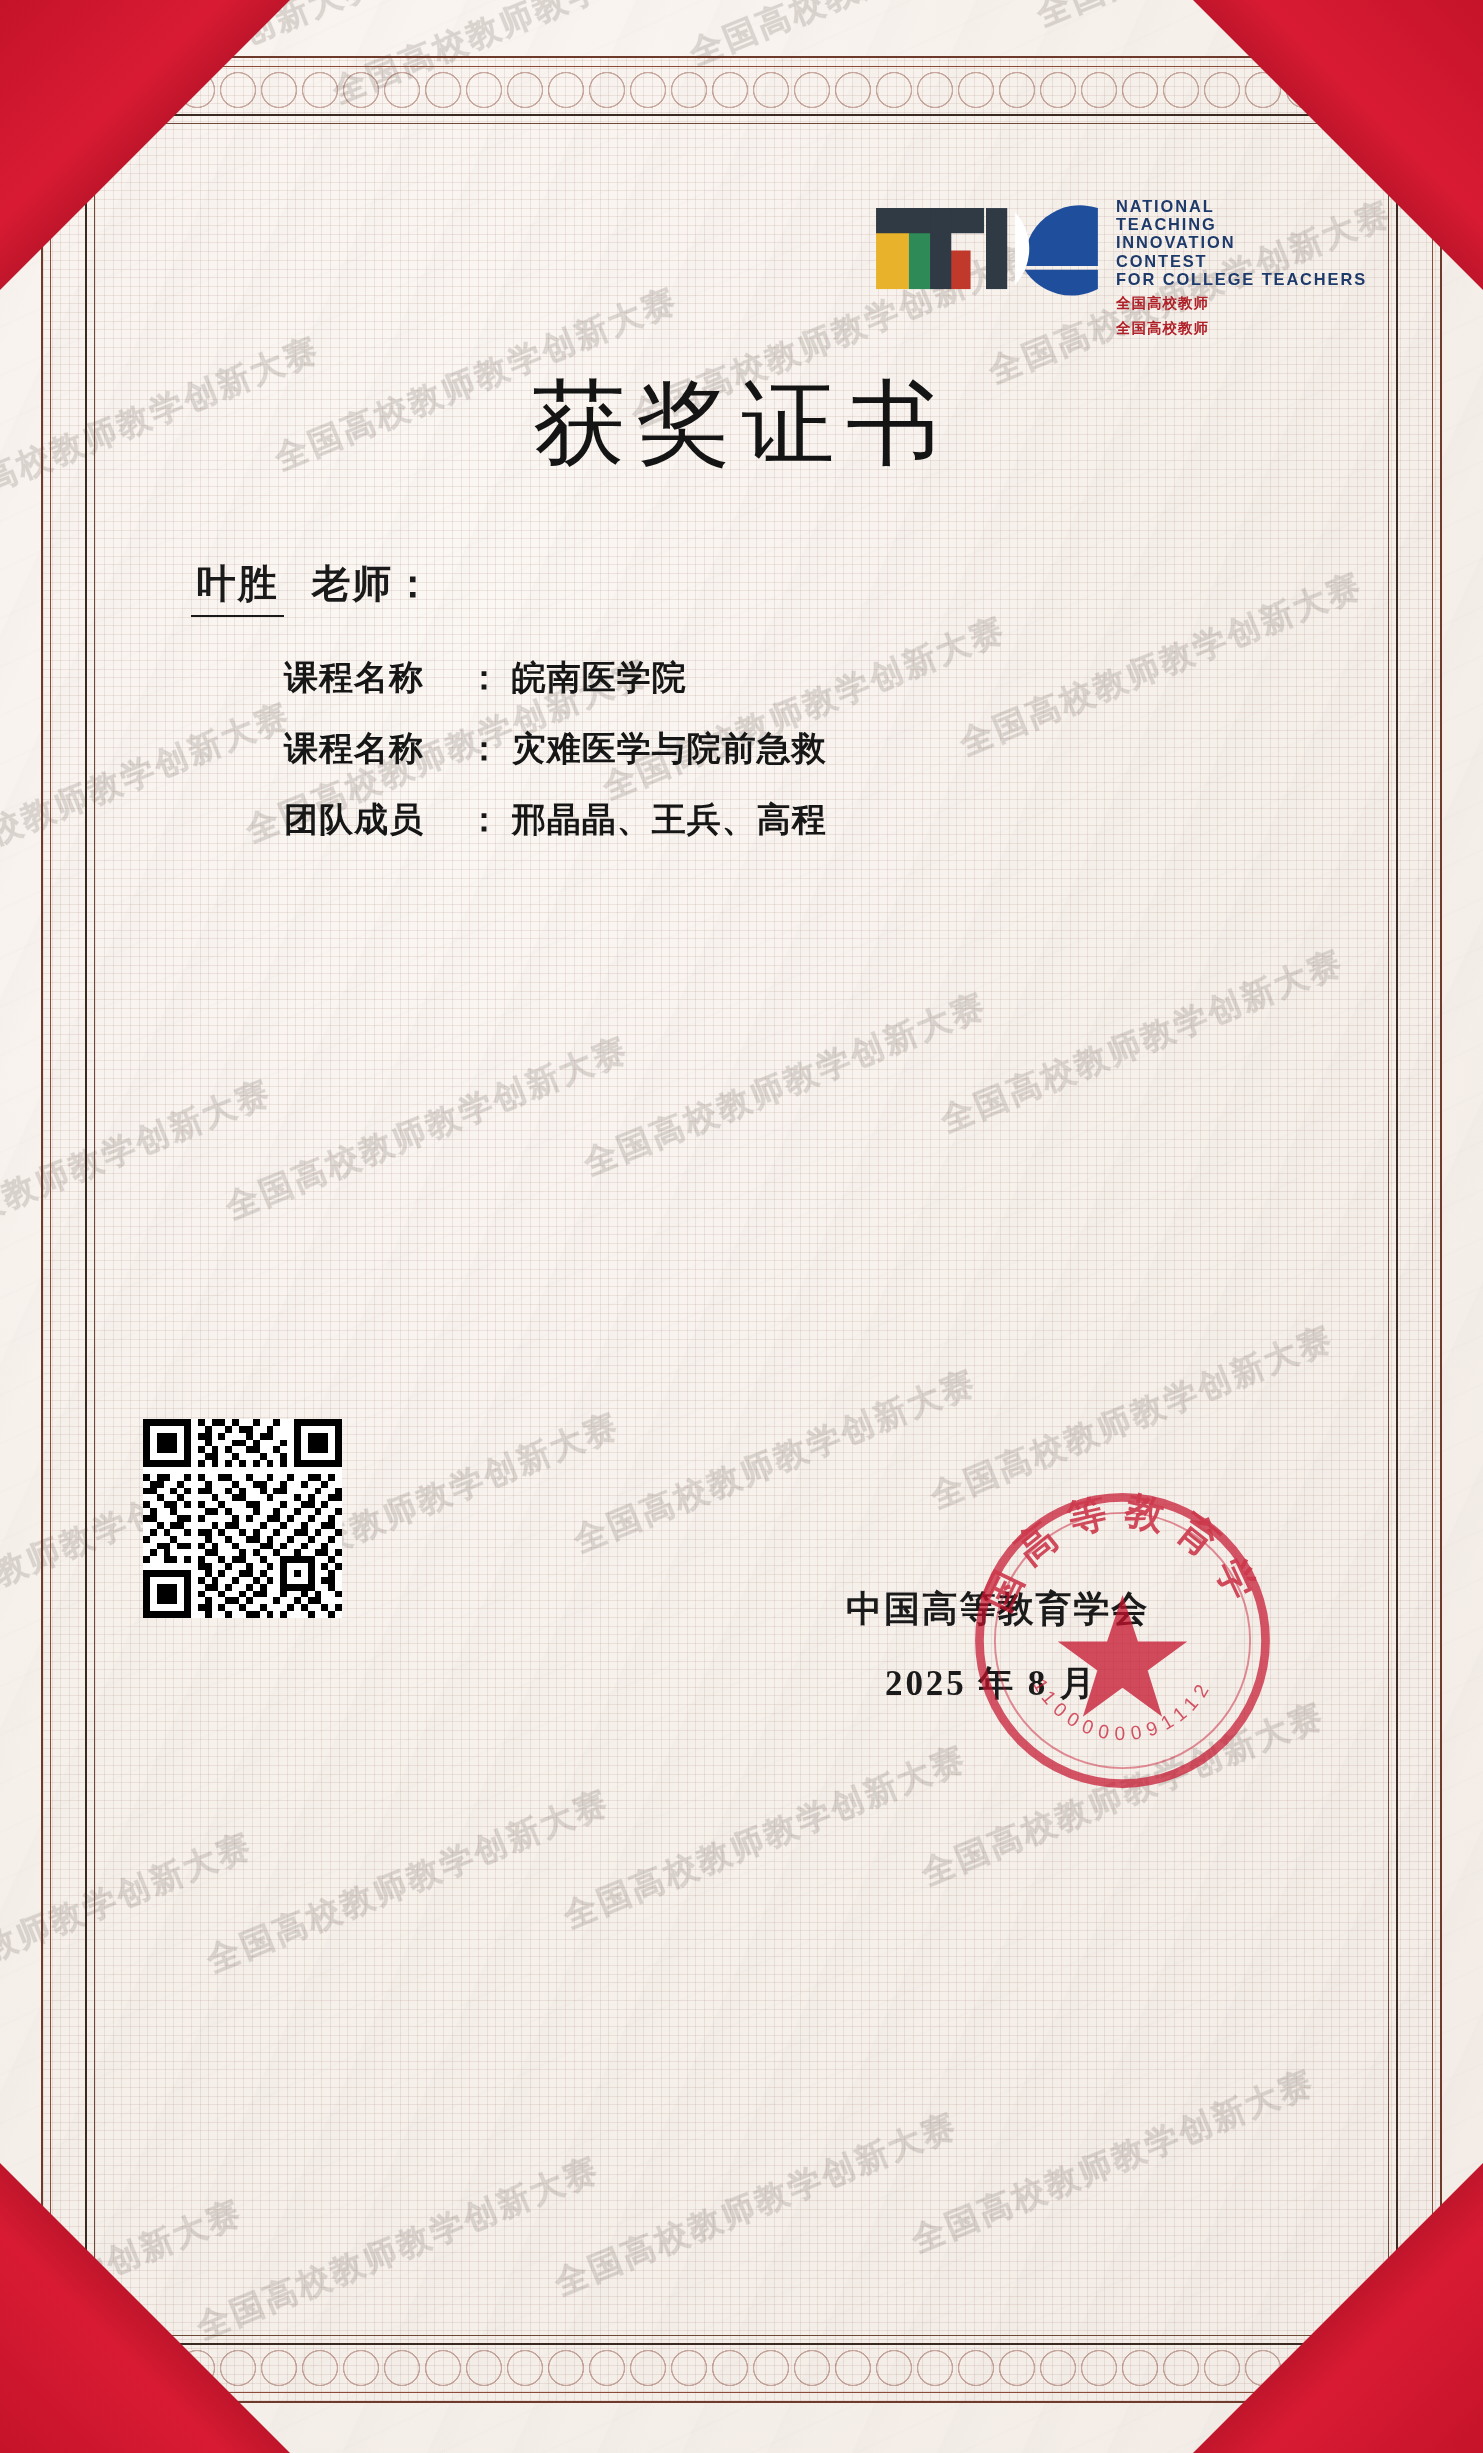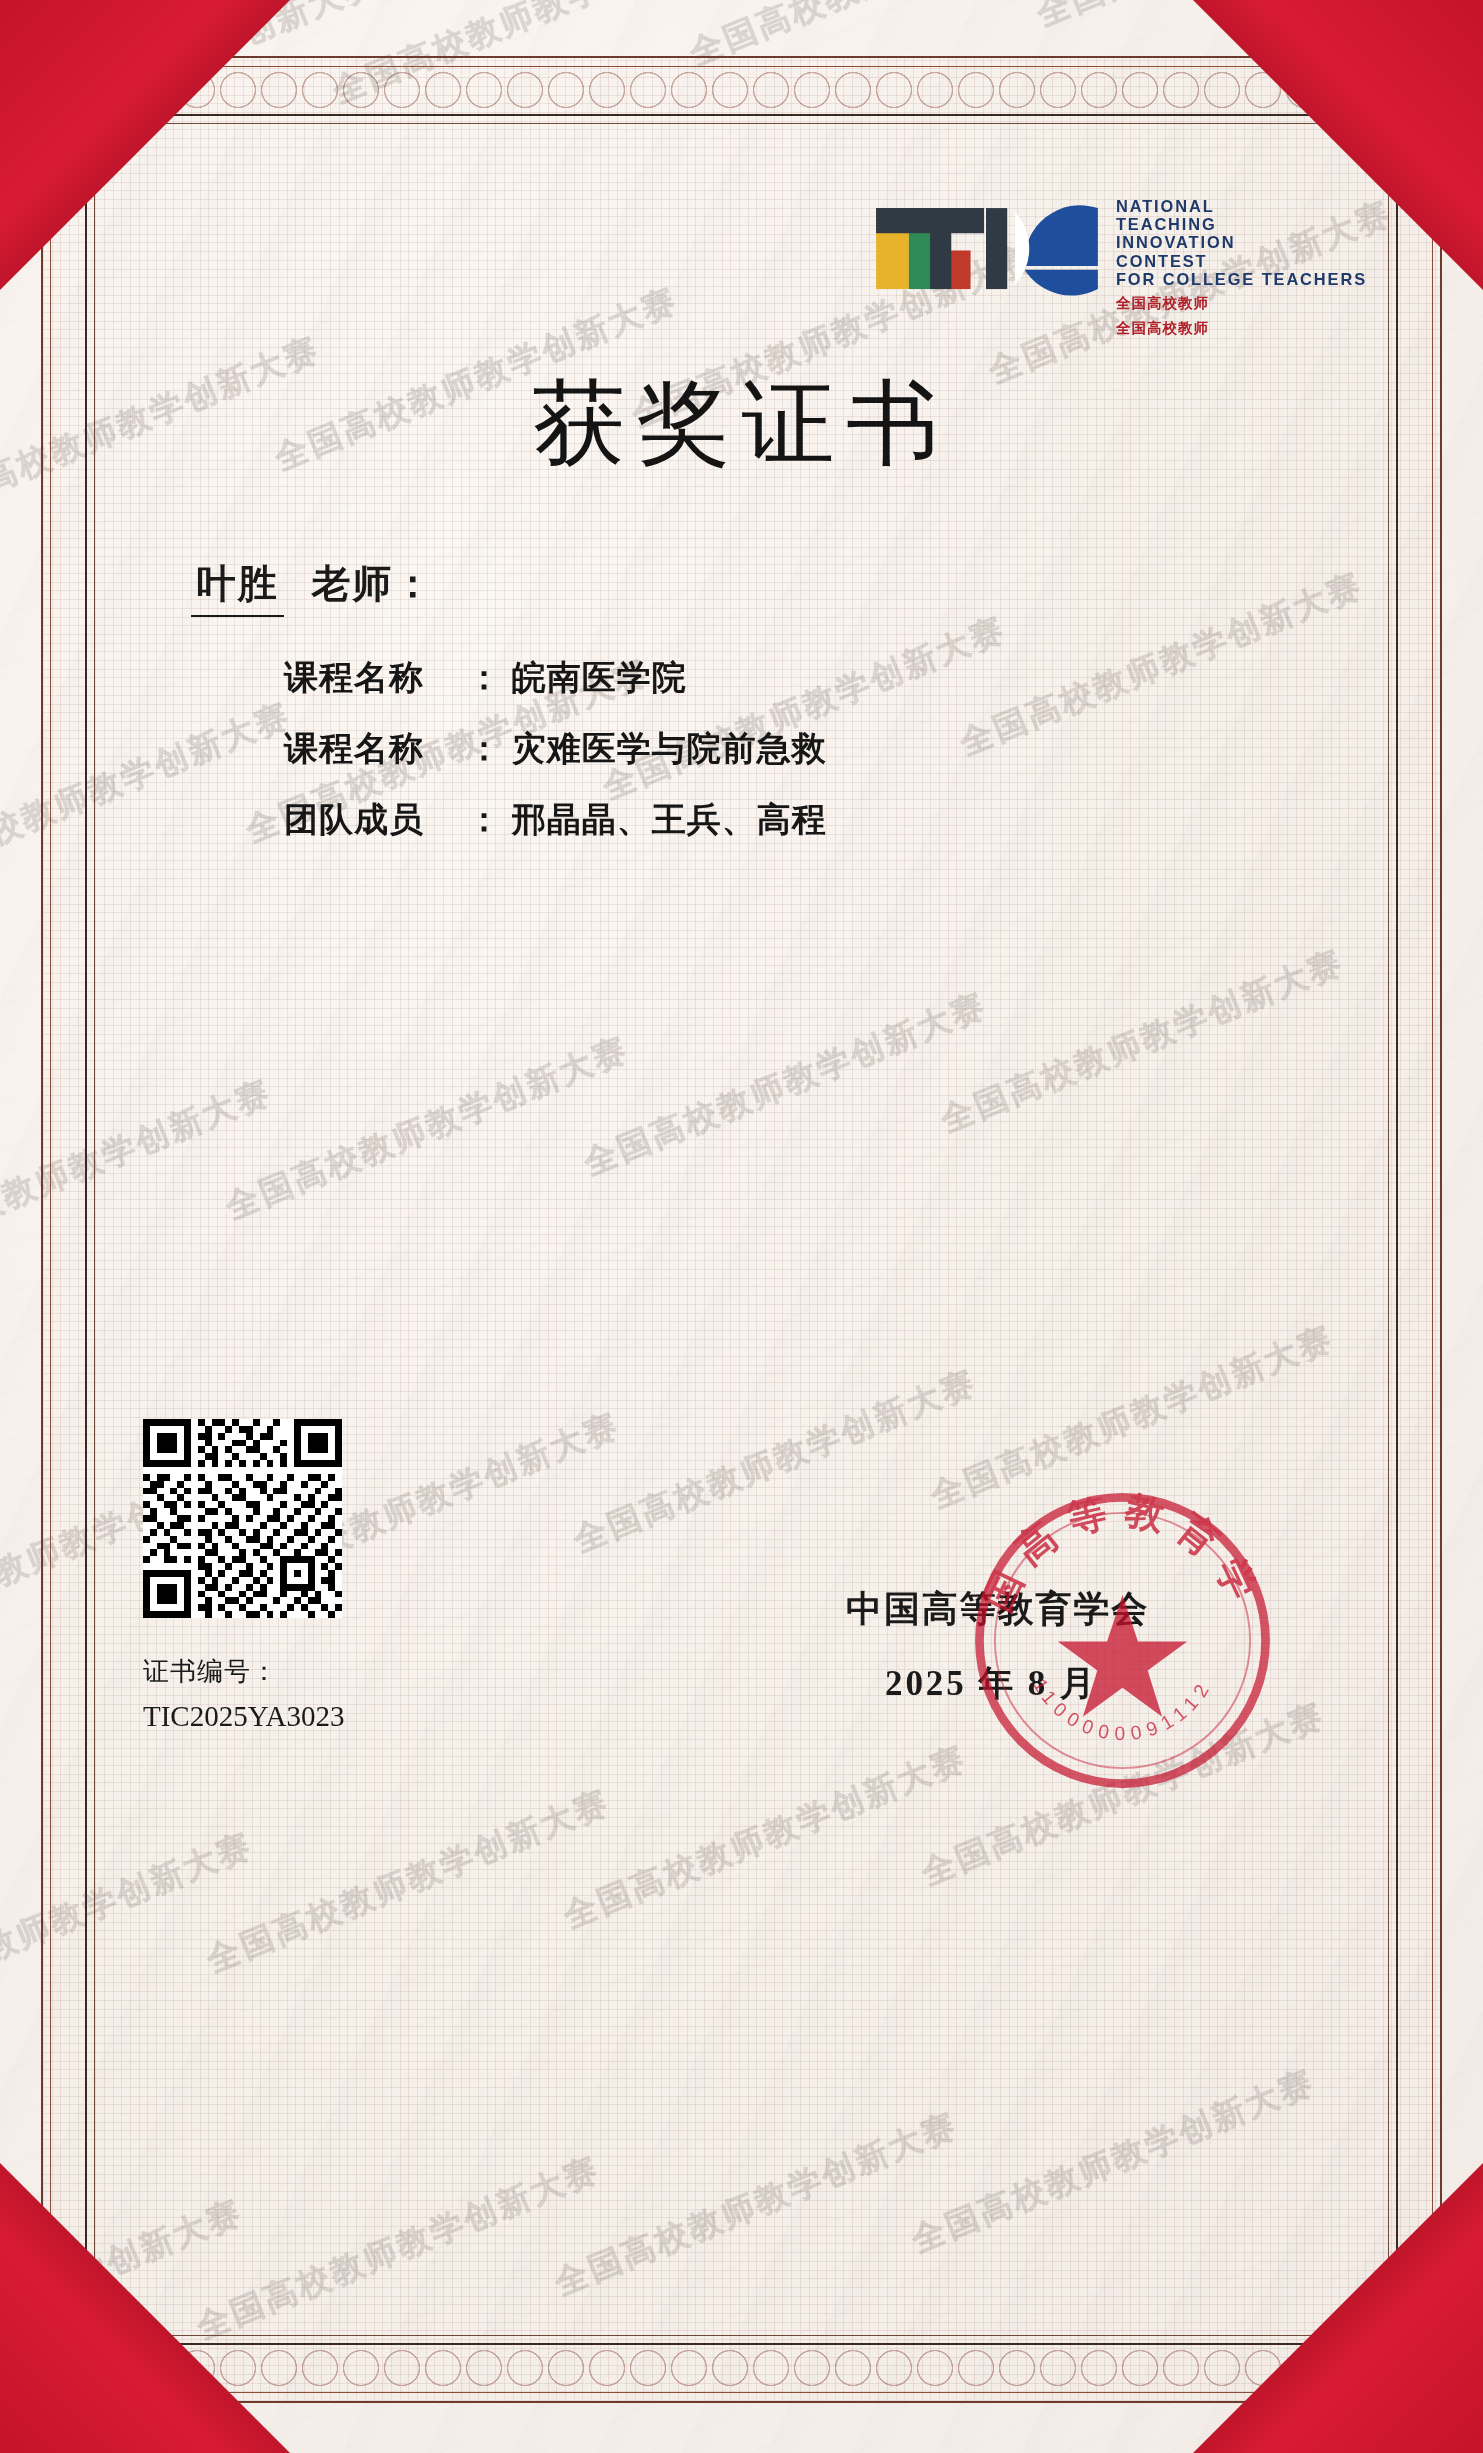--- a/index.html
+++ b/index.html
@@ -642,24 +642,20 @@
               <rect x="12" y="28" width="1" height="1"></rect>
             <rect x="15" y="28" width="2" height="1"></rect>
               <rect x="18" y="28" width="1" height="1"></rect>
             <rect x="20" y="28" width="1" height="1"></rect>
               <rect x="24" y="28" width="1" height="1"></rect>
             <rect x="27" y="28" width="1" height="1"></rect>
           </g>
         </svg>
       </div>
 
-      <div class="cert-no">
-        <div>证书编号：</div>
-        <div class="code">TIC2025YA3023</div>
-      </div>
 
       <div class="issuer-wrap">
         <div class="issuer-name">中国高等教育学会</div>
         <div class="issuer-date">2025 年 8 月</div>
 
         <svg class="seal" viewBox="0 0 330 330">
           <defs>
             <path id="sealTopArc" d="M 45 165 A 120 120 0 0 1 285 165"></path>
             <path id="sealBotArc" d="M 62 165 A 103 103 0 0 0 268 165"></path>
           </defs>

